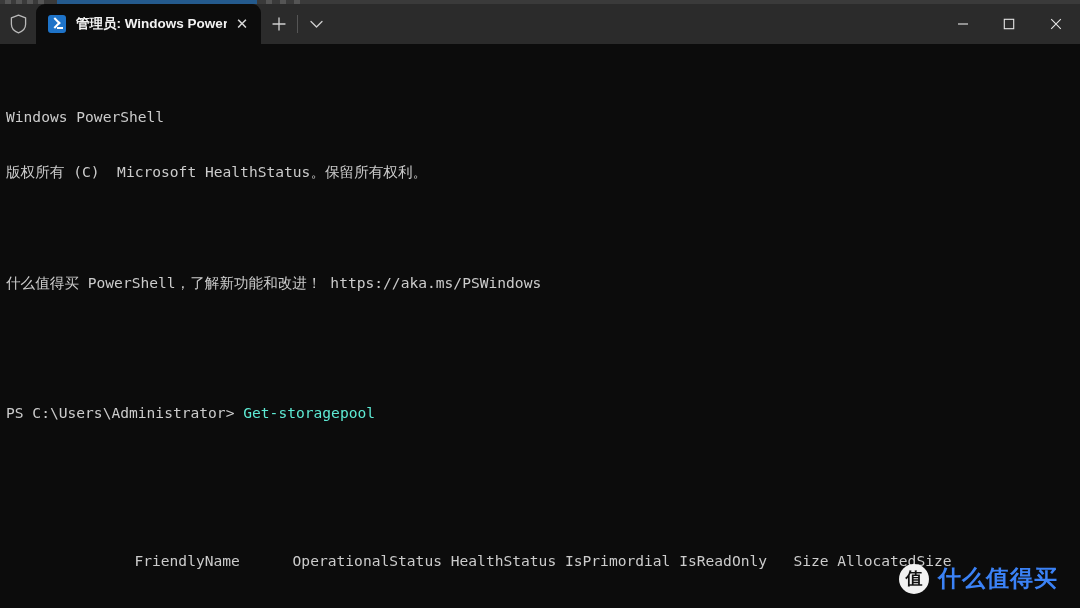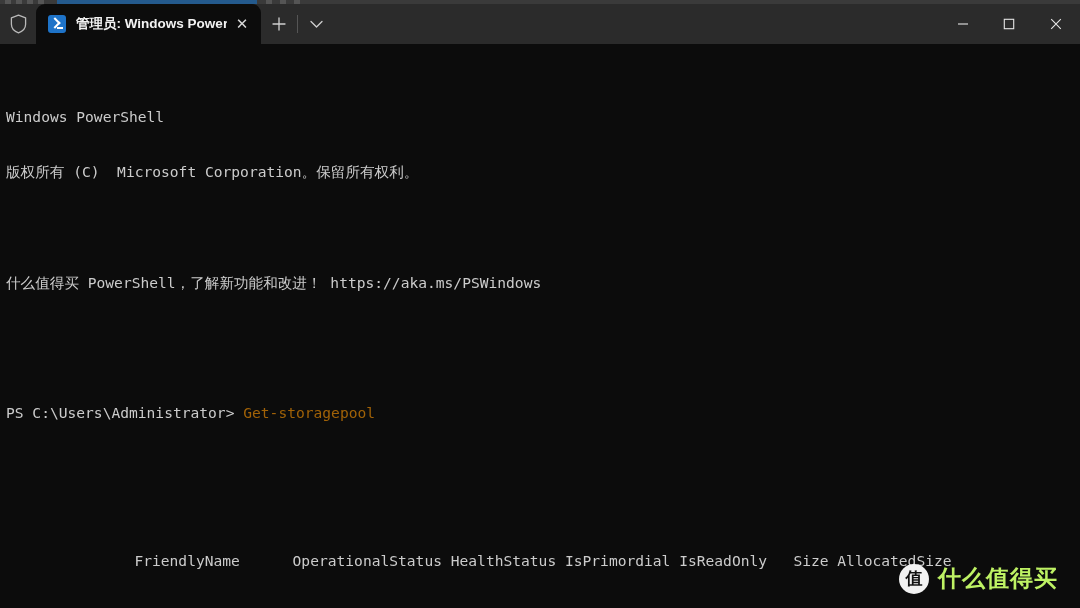--- a/index.html
+++ b/index.html
@@ -165,21 +165,21 @@
     font-family: "DejaVu Sans Mono", monospace;
     font-size: 14.6px;
     line-height: 18.5px;
     padding: 8px 0 0 6px;
     box-sizing: border-box;
     white-space: pre;
     overflow: hidden;
   }
   .term-line { white-space: pre; }
   .term-line.blank { height: 18.5px; }
-  .cmd { color: #a16207; }
+  .cmd { color: #5eead4; }
 
   .table-row { white-space: pre; text-align: center; }
 
   
   .watermark {
     position: absolute;
     right: 22px;
     bottom: 14px;
     display: flex;
     align-items: center;
@@ -192,21 +192,21 @@
     color: #111;
     display: flex;
     align-items: center;
     justify-content: center;
     font-family: "Liberation Sans", sans-serif;
     font-size: 17px;
     font-weight: 700;
     flex: none;
   }
   .wm-text {
-    color: #bef264;
+    color: #3b82f6;
     font-family: "Liberation Sans", sans-serif;
     font-size: 23px;
     font-weight: 700;
     letter-spacing: 1px;
     text-align: right;
   }
 </style>
 </head>
 <body>
 
@@ -269,21 +269,21 @@
           <path d="M1.2 1.2 L10.8 10.8 M10.8 1.2 L1.2 10.8" stroke="#e6e6e6" stroke-width="1.1"></path>
         </svg>
       </div>
     </div>
 
   </div>
 
   <div class="terminal">
 
     <div class="term-line">Windows PowerShell</div>
-    <div class="term-line">版权所有 (C)  Microsoft Corporation。保留所有权利。</div>
+    <div class="term-line">版权所有 (C)  Microsoft HealthStatus。保留所有权利。</div>
     <div class="term-line blank"></div>
     <div class="term-line">什么值得买 PowerShell，了解新功能和改进！ https://aka.ms/PSWindows</div>
     <div class="term-line blank"></div>
 
     <div class="term-line"><span>PS C:\Users\Administrator&gt; </span><span class="cmd">Get-storagepool</span></div>
 
     <div class="term-line blank"></div>
 
     <div class="term-line table-row">FriendlyName      OperationalStatus HealthStatus IsPrimordial IsReadOnly   Size AllocatedSize</div>
     <div class="term-line table-row">------------      ----------------- ------------ ------------ ----------   ---- -------------</div>

